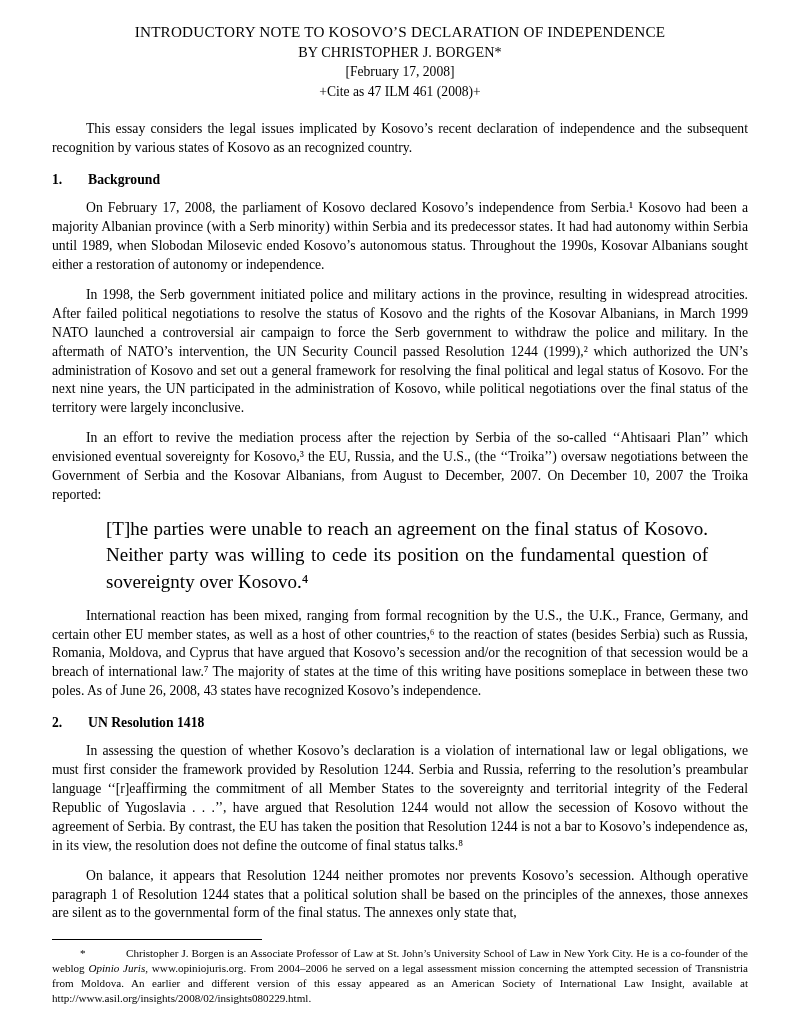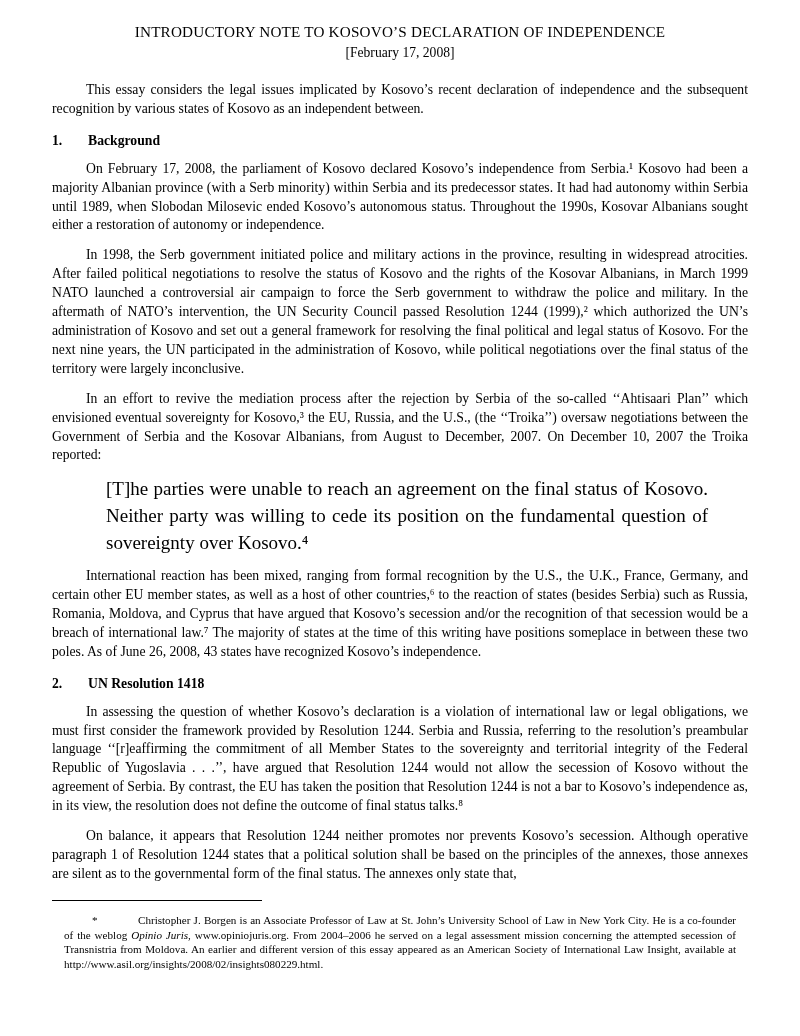--- a/index.html
+++ b/index.html
@@ -83,45 +83,47 @@
   .footnote-sep {
     border: none;
     border-top: 1px solid #000;
     width: 210px;
     margin: 16px 0 6px 0;
   }
   .footnote {
     font-size: 11.1px;
     line-height: 1.33;
     text-align: justify;
-    margin: 12px;
+    margin: 0;
   }
   .footnote .fn-mark {
     display: inline-block;
     width: 74px;
     text-indent: 28px;
   }
   .footnote i {
     font-style: italic;
   }
   .spacer-bottom {
     height: 4px;
   }
 </style>
 </head>
 <body>
 
 <div class="page">
 
   <div class="title-block">
     <div class="doc-title">Introductory Note to Kosovo’s Declaration of Independence</div>
+    <div class="doc-author">By Christopher J. Borgen*</div>
     <div class="doc-date">[February 17, 2008]</div>
+    <div class="doc-cite">+Cite as 47 ILM 461 (2008)+</div>
   </div>
 
-  <p class="body-par">This essay considers the legal issues implicated by Kosovo’s recent declaration of independence and the subsequent recognition by various states of Kosovo as an independent between.</p>
+  <p class="body-par">This essay considers the legal issues implicated by Kosovo’s recent declaration of independence and the subsequent recognition by various states of Kosovo as an recognized country.</p>
 
   <div class="section-head">
     <span class="section-num">1.</span>
     <span class="section-title">Background</span>
   </div>
 
   <p class="body-par">On February 17, 2008, the parliament of Kosovo declared Kosovo’s independence from Serbia.¹ Kosovo had been a majority Albanian province (with a Serb minority) within Serbia and its predecessor states. It had had autonomy within Serbia until 1989, when Slobodan Milosevic ended Kosovo’s autonomous status. Throughout the 1990s, Kosovar Albanians sought either a restoration of autonomy or independence.</p>
   <p class="body-par">In 1998, the Serb government initiated police and military actions in the province, resulting in widespread atrocities. After failed political negotiations to resolve the status of Kosovo and the rights of the Kosovar Albanians, in March 1999 NATO launched a controversial air campaign to force the Serb government to withdraw the police and military. In the aftermath of NATO’s intervention, the UN Security Council passed Resolution 1244 (1999),² which authorized the UN’s administration of Kosovo and set out a general framework for resolving the final political and legal status of Kosovo. For the next nine years, the UN participated in the administration of Kosovo, while political negotiations over the final status of the territory were largely inconclusive.</p>
   <p class="body-par">In an effort to revive the mediation process after the rejection by Serbia of the so-called ‘‘Ahtisaari Plan’’ which envisioned eventual sovereignty for Kosovo,³ the EU, Russia, and the U.S., (the ‘‘Troika’’) oversaw negotiations between the Government of Serbia and the Kosovar Albanians, from August to December, 2007. On December 10, 2007 the Troika reported:</p>
 

